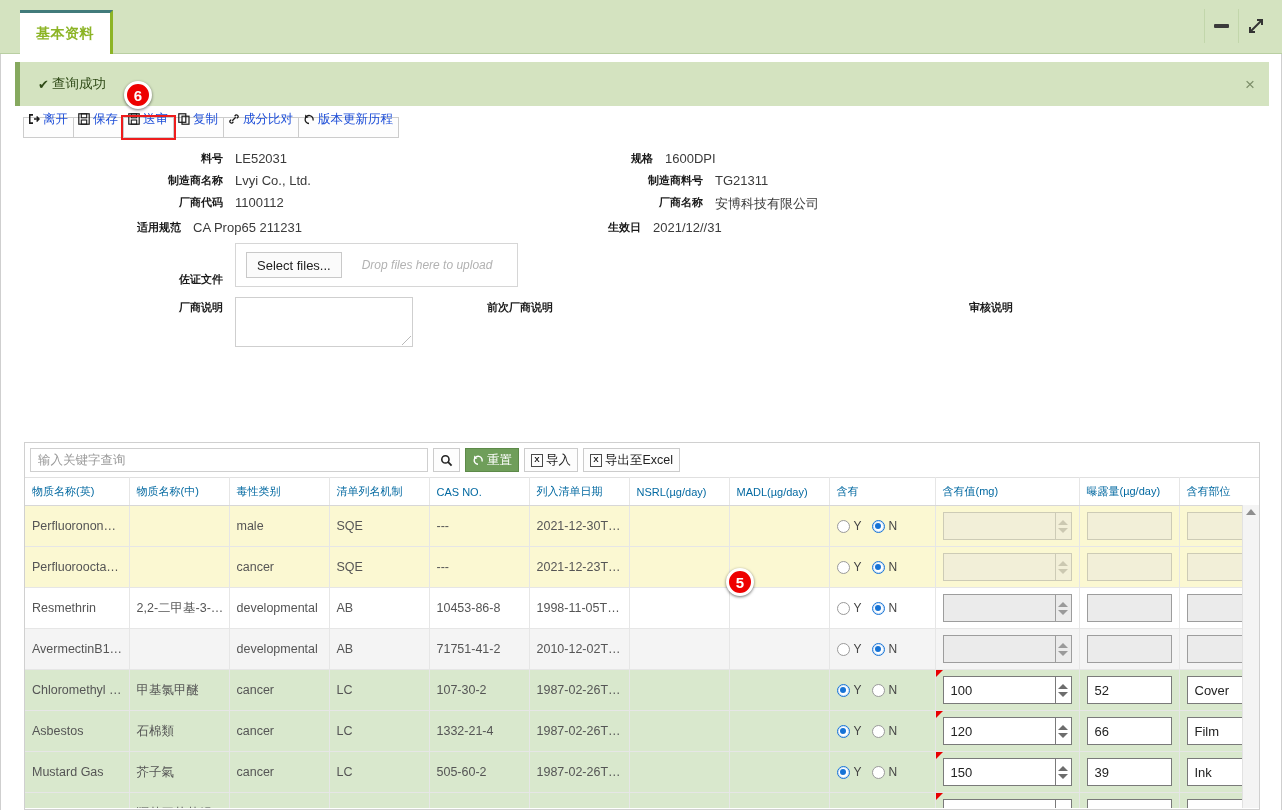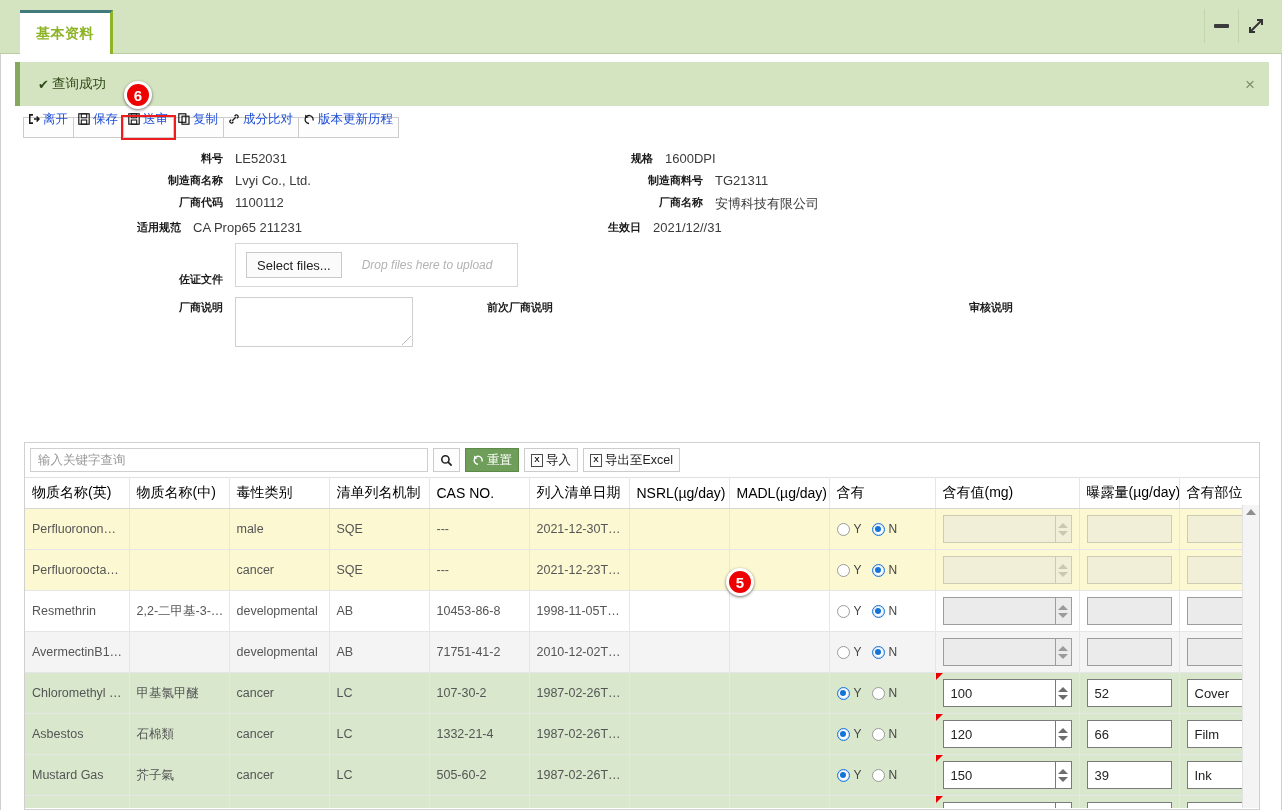--- a/index.html
+++ b/index.html
@@ -277,23 +277,23 @@
     position: relative;
     height: calc(100% - 35px);
     overflow: hidden;
   }
   table.grid {
     border-collapse: collapse;
     table-layout: fixed;
     width: 1234px;
   }
   table.grid th {
-    font-size: 14px;
+    font-size: 11px;
     font-weight: normal;
-    color: #000000;
+    color: #0369a1;
     text-align: left;
     padding: 6px 7px;
     border-top: 1px solid #e0e0e0;
     border-bottom: 1px solid #d7d7d7;
     border-right: 1px solid #e6e6e6;
     background: #ffffff;
     white-space: nowrap;
     overflow: hidden;
   }
   table.grid td {

